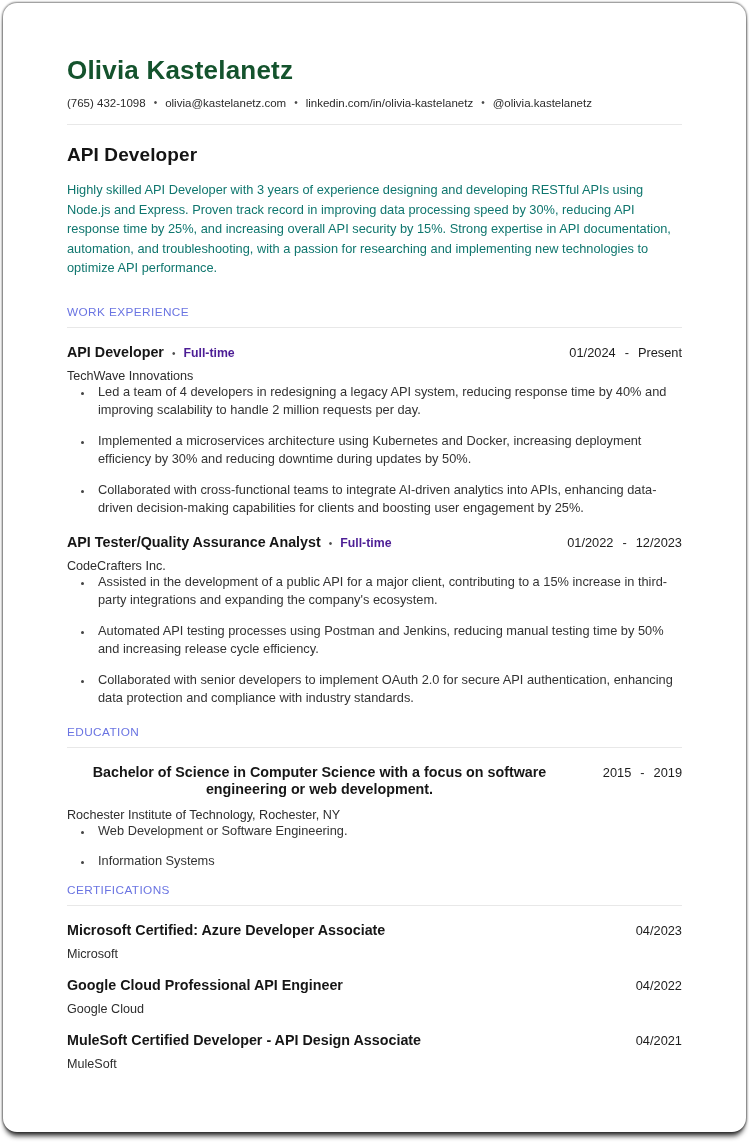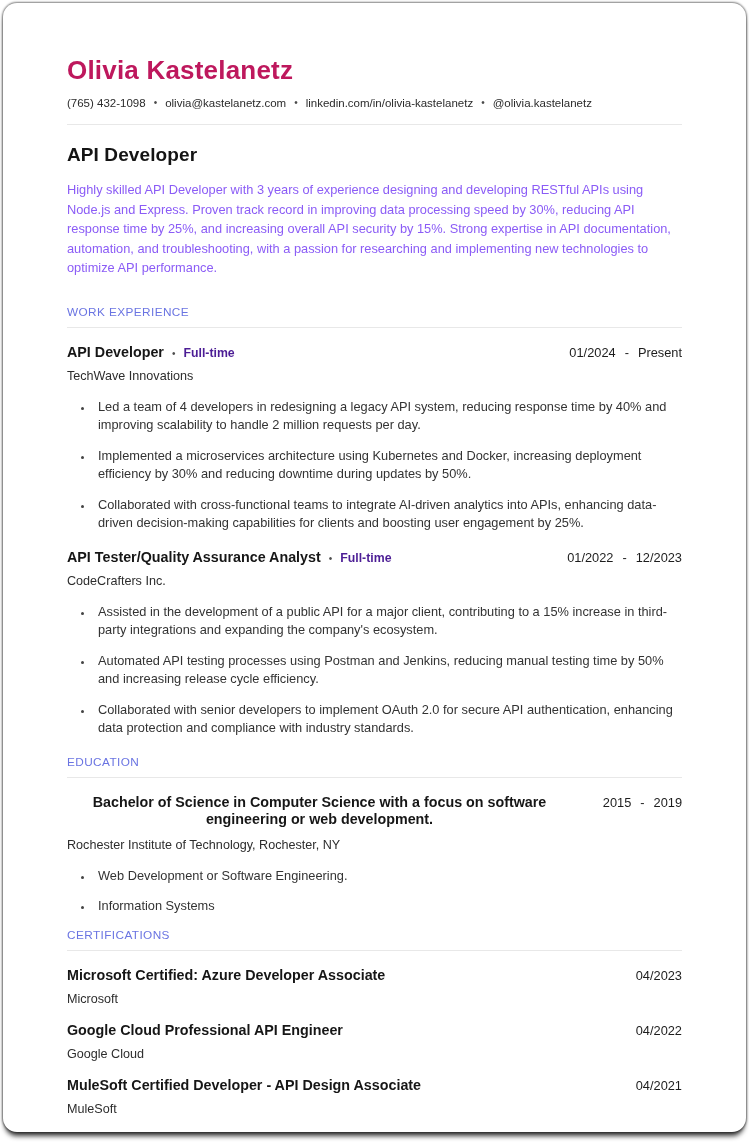--- a/index.html
+++ b/index.html
@@ -17,21 +17,21 @@
     box-shadow: 0 0 2px 1px rgba(25,25,25,0.55), 0 6px 5px -2px rgba(10,10,10,0.8);
     overflow: hidden;
   }
   .content {
     padding: 52px 64px 0 64px;
   }
   
   .name {
     font-size: 26px;
     font-weight: 700;
-    color: #be185d;
+    color: #14532d;
     letter-spacing: 0.2px;
   }
   .contact-row {
     margin-top: 11px;
     font-size: 11.5px;
     color: #2b2b2b;
     display: flex;
     flex-wrap: wrap;
   }
   .contact-row .dot-sep {
@@ -48,21 +48,21 @@
     margin-top: 19px;
     font-size: 19px;
     font-weight: 700;
     color: #141414;
     letter-spacing: 0.1px;
   }
   .summary {
     margin-top: 14px;
     font-size: 12.8px;
     line-height: 19.5px;
-    color: #8b5cf6;
+    color: #0f766e;
     max-width: 618px;
   }
   
   .section-label {
     margin-top: 27px;
     font-size: 11.8px;
     font-weight: 500;
     letter-spacing: 0.4px;
     color: #6a74e2;
   }
@@ -101,21 +101,20 @@
     white-space: nowrap;
     flex-shrink: 0;
   }
   .entry-dates .range-sep { margin: 0 9px; }
   .entry-sub {
     margin-top: 9px;
     font-size: 12.6px;
     color: #2d2d2d;
   }
   ul.bullets {
-    margin-top: 15px;
     padding-left: 27px;
     list-style: disc outside;
   }
   ul.bullets li {
     font-size: 12.8px;
     line-height: 18.5px;
     color: #333333;
     margin-bottom: 12px;
     padding-left: 4px;
     max-width: 600px;

